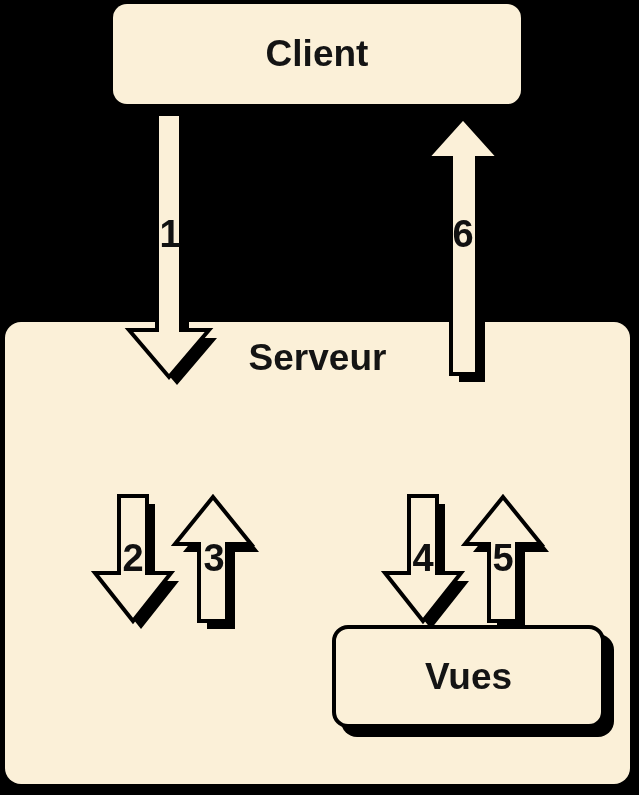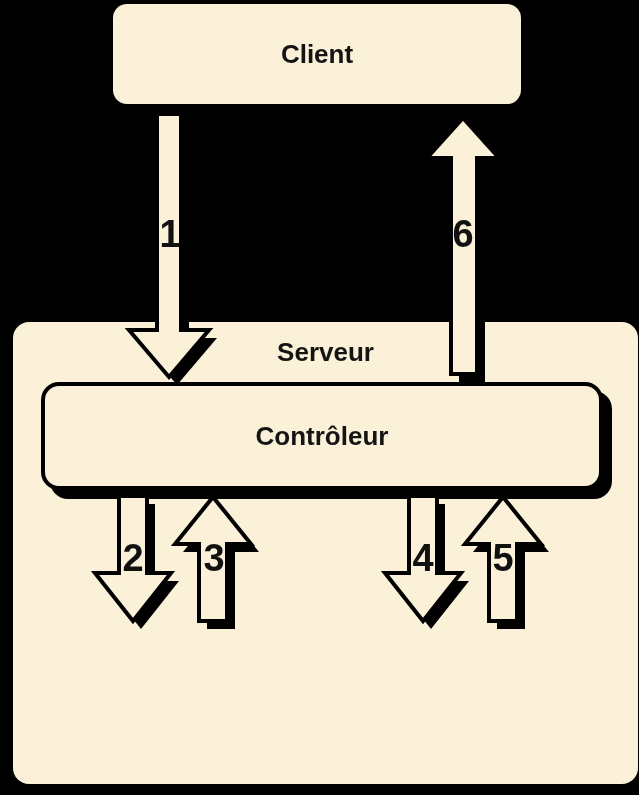--- a/index.html
+++ b/index.html
@@ -17,37 +17,36 @@
   }
   .box {
     position: absolute;
     background: #FBF0D8;
     display: flex;
     align-items: center;
     justify-content: center;
     box-sizing: border-box;
   }
   .label {
-    font-size: 26px;
+    font-size: 37px;
     font-weight: 700;
     color: #141414;
     white-space: nowrap;
   }
   .client {
     left: 113px; top: 4px;
     width: 408px; height: 100px;
     border-radius: 14px;
   }
   .server {
     position: absolute;
     left: 5px; top: 322px;
     width: 625px; height: 462px;
     background: #FBF0D8;
     border-radius: 16px;
-    margin-left: 8px;
   }
   .server-label {
     position: absolute;
     left: 0; top: 15px;
     width: 100%;
     text-align: center;
   }
   .controleur {
     left: 28px; top: 60px;
     width: 562px; height: 108px;
@@ -96,25 +95,25 @@
 
 <div class="canvas">
 
   <div class="box client">
     <span class="label">Client</span>
   </div>
 
   <div class="server">
     <div class="server-label label">Serveur</div>
 
-    <div class="box controleur">
-      <span class="label">Contrôleur</span>
-    </div>
 
 
+    <div class="box vues">
+      <span class="label">Vues</span>
+    </div>
   </div>
 
   <svg class="arrows" width="639" height="795" viewBox="0 0 639 795">
 
     <g>
       <polygon class="arrow-shadow" transform="translate(8,8)" points="157,114 181,114 181,330 209,330 169,377 129,330 157,330"></polygon>
       <polygon class="arrow-body" points="157,114 181,114 181,330 209,330 169,377 129,330 157,330"></polygon>
     </g>
 
     <g>

